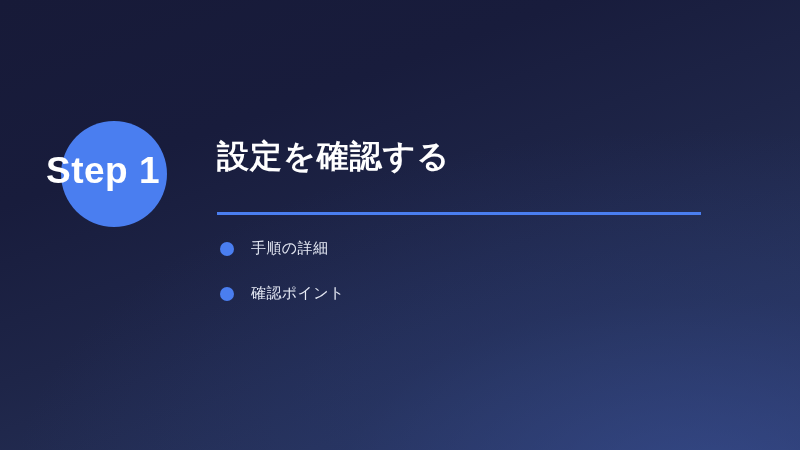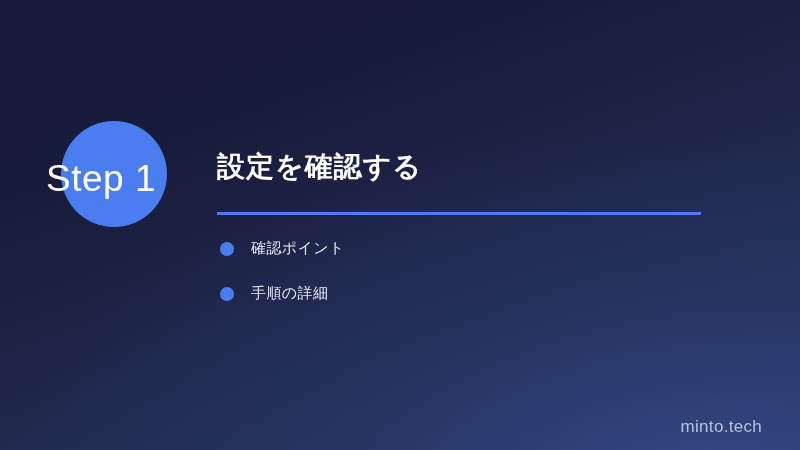--- a/index.html
+++ b/index.html
@@ -45,35 +45,35 @@
     top: 121px;
     width: 106px;
     height: 106px;
     border-radius: 50%;
     background: #4a7ef0;
   }
 
   .step-label {
     position: absolute;
     left: 46px;
-    top: 160px;
+    top: 152px;
     font-size: 37px;
-    font-weight: 400;
+    font-weight: 700;
     color: #ffffff;
     letter-spacing: 0.5px;
     white-space: nowrap;
     line-height: 1;
   }
 
   
   .title {
     position: absolute;
     left: 217px;
-    top: 152px;
-    font-size: 28px;
+    top: 139px;
+    font-size: 32px;
     font-weight: 700;
     color: #ffffff;
     letter-spacing: 1px;
     line-height: 1.1;
     white-space: nowrap;
   }
 
   .divider {
     position: absolute;
     left: 217px;
@@ -138,23 +138,22 @@
   <div class="step-circle"></div>
   <div class="step-label">Step 1</div>
 
   <div class="title">設定を確認する</div>
 
   <div class="divider"></div>
 
   <ul class="bullets">
     <li class="bullet-item">
       <span class="bullet-dot"></span>
-      <span class="bullet-text">確認ポイント</span>
+      <span class="bullet-text">手順の詳細</span>
     </li>
     <li class="bullet-item">
       <span class="bullet-dot"></span>
-      <span class="bullet-text">手順の詳細</span>
+      <span class="bullet-text">確認ポイント</span>
     </li>
   </ul>
 
-  <div class="watermark">minto.tech</div>
 
 </div>
 
 </body></html>

